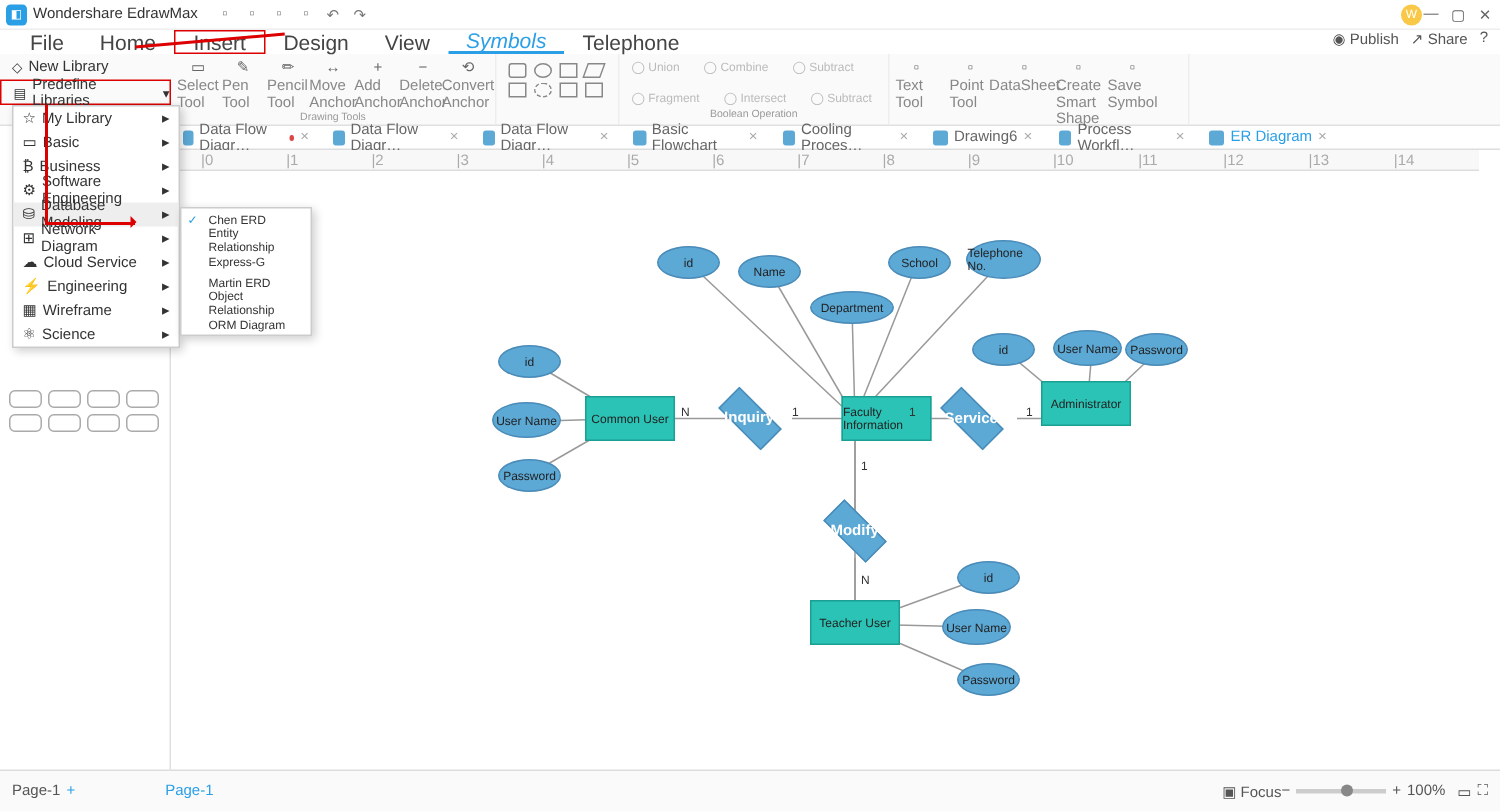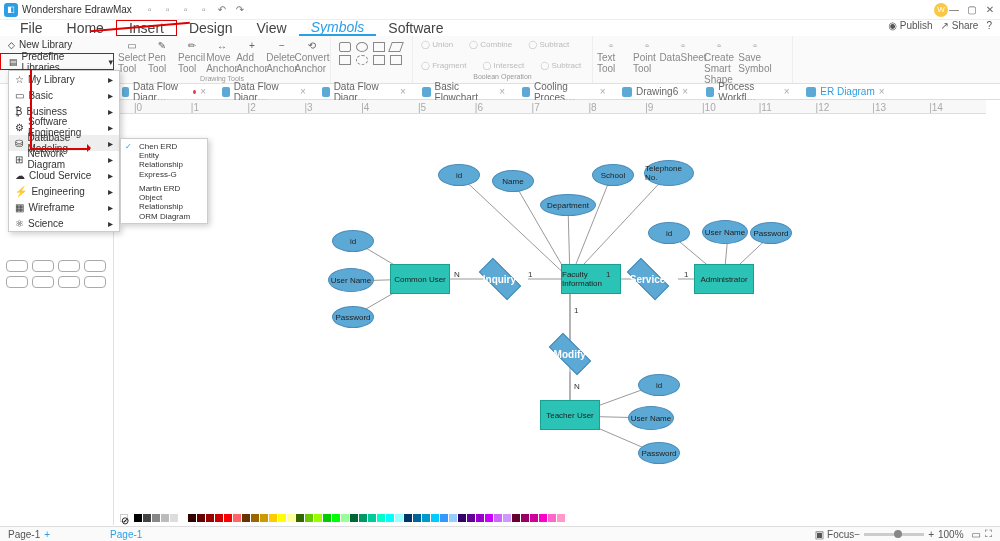--- a/index.html
+++ b/index.html
@@ -53,21 +53,21 @@
 .canvas .title { position:absolute; left:200px; top:10px; font-size:16px; font-weight:bold; color:#333; }
 .el { position:absolute; display:flex; align-items:center; justify-content:center; font-size:8px; color:#222; background:#5ca9d6; border:1px solid #4a8bb8; }
 .el.attr { border-radius:50%; width:42px; height:22px; }
 .el.rel { width:40px; height:20px; transform:rotate(45deg); }
 .el.rel span { transform:rotate(-45deg); color:#fff; font-weight:bold; }
 .el.ent { width:60px; height:30px; color:#222; }
 .el.entmain { background:#2bc3b5; border-color:#1a9f93; }
 .card { position:absolute; font-size:8px; color:#333; }
 .colorbar { position:absolute; left:114px; bottom:16px; right:14px; height:14px; display:flex; align-items:center; gap:1px; padding:0 6px; }
 .colorbar span { width:8px; height:8px; }
-.statusbar { position:absolute; left:0; bottom:0; right:0; height:15px; border-top:1px solid #ddd; display:flex; align-items:center; padding:0 8px; font-size:9px; color:#555; background:#fafafa; }
+.statusbar { position:absolute; left:0; bottom:0; right:0; height:28px; border-top:1px solid #ddd; display:flex; align-items:center; padding:0 8px; font-size:9px; color:#555; background:#fafafa; }
 .statusbar .spacer { flex:1; }
 .statusbar .zoom { display:flex; align-items:center; gap:4px; }
 .statusbar .slider { width:60px; height:3px; background:#ccc; position:relative; }
 .statusbar .slider::after { content:""; position:absolute; left:50%; top:-3px; width:8px; height:8px; background:#888; border-radius:50%; }
 .arrow { position:absolute; z-index:30; pointer-events:none; }
 .arrow.a2 { left:90px; top:26px; width:100px; height:2px; background:#d00; transform:rotate(-5deg); }
 .arrow.a3 { left:30px; top:70px; width:60px; height:80px; border-left:2px solid #d00; border-bottom:2px solid #d00; }
 .arrow.a3::after { content:""; position:absolute; right:-5px; bottom:-4px; border:4px solid transparent; border-left-color:#d00; }
 svg.lines { position:absolute; left:0; top:0; width:100%; height:100%; pointer-events:none; }
 svg.lines line { stroke:#999; stroke-width:1; }
@@ -95,21 +95,21 @@
   </div>
 </div>
 
 <div class="menubar">
   <div>File</div>
   <div>Home</div>
   <div class="highlighted">Insert</div>
   <div>Design</div>
   <div>View</div>
   <div class="active">Symbols</div>
-  <div>Software</div>
+  <div>Telephone</div>
 </div>
 <div class="topright">
   <span>◉ <span>Publish</span></span>
   <span>↗ <span>Share</span></span>
   <span>?</span>
 </div>
 
 <div class="ribbon">
   <div class="leftcol">
     <div class="btn">◇ <span>New Library</span></div>
@@ -362,21 +362,21 @@
   <div class="el attr" style="left:520px;top:108px">id</div>
   <div class="el attr" style="left:574px;top:106px;width:46px;height:24px">User Name</div>
   <div class="el attr" style="left:622px;top:108px">Password</div>
 
   <div class="el attr" style="left:510px;top:260px">id</div>
   <div class="el attr" style="left:500px;top:292px;width:46px;height:24px">User Name</div>
   <div class="el attr" style="left:510px;top:328px">Password</div>
 
   <div class="el ent entmain" style="left:262px;top:150px">Common User</div>
   <div class="el ent entmain" style="left:433px;top:150px">Faculty Information</div>
-  <div class="el ent entmain" style="left:566px;top:150px">Administrator</div>
+  <div class="el ent entmain" style="left:566px;top:140px">Administrator</div>
   <div class="el ent entmain" style="left:412px;top:286px">Teacher User</div>
 
   <div class="el rel" style="left:352px;top:155px">
       <span>Inquiry</span>
     </div>
   <div class="el rel" style="left:500px;top:155px">
       <span>Service</span>
     </div>
   <div class="el rel" style="left:422px;top:230px">
       <span>Modify</span>

